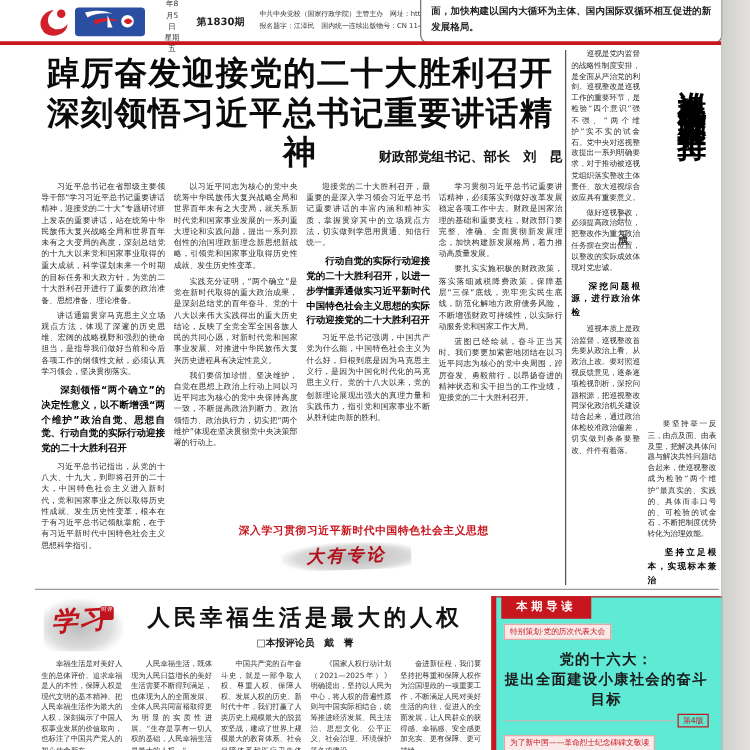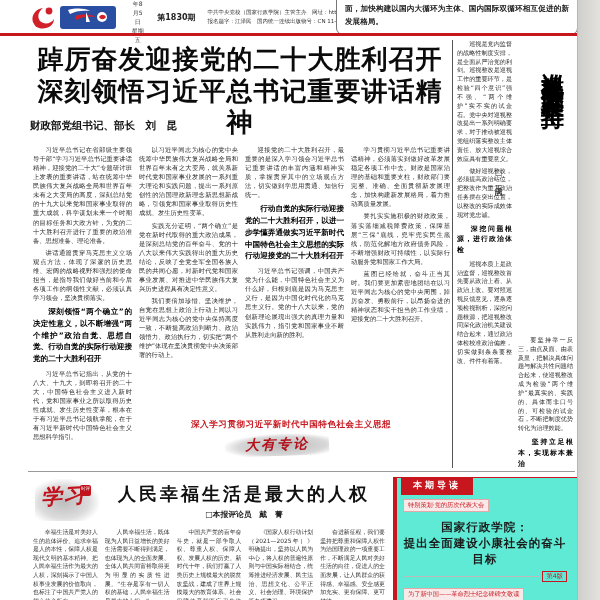--- a/index.html
+++ b/index.html
@@ -14,21 +14,21 @@
   .mast-date{font-size:6px;line-height:1.5;color:#333;text-align:center;}
   .mast-issue{font-size:8px;font-weight:bold;color:#222;margin:10px 2px;white-space:nowrap;}
   .mast-pub{font-size:5.5px;line-height:1.6;color:#333;white-space:nowrap;}
   .quote-box{position:absolute;left:336px;top:-11px;width:224px;border:1px solid #777;border-radius:7px;
         padding:12px 8px 5px 8px;font-family:"DejaVu Serif","Liberation Serif",serif;
         font-size:7.6px;font-weight:bold;line-height:1.75;color:#222;background:#fff;text-align:justify;}
   .red-rule{position:absolute;left:0;top:33px;width:577px;height:3px;background:#c8161e;}
   
   .main-headline{position:absolute;left:30px;top:44px;width:420px;text-align:center;
         font-weight:900;font-size:26px;line-height:1.22;letter-spacing:1px;color:#0b0b0b;}
-  .main-byline{position:absolute;left:30px;top:119px;width:420px;text-align:left;
+  .main-byline{position:absolute;left:30px;top:119px;width:420px;text-align:right;
         font-family:"DejaVu Serif","Liberation Serif",serif;font-weight:bold;font-size:10.5px;color:#111;}
   .main-cols{position:absolute;left:33px;top:145px;width:417px;display:flex;gap:7px;}
   .mcol{flex:1;overflow:hidden;font-size:6.3px;line-height:1.44;text-align:justify;color:#2b2b2b;}
   .mcol.tall{height:322px;} .mcol.short{height:272px;}
   .mcol p{margin:0 0 3px 0;text-indent:2em;}
   .sub-bold{font-weight:bold;font-size:7.6px;line-height:1.55;color:#000;text-indent:2em;margin:4px 0;}
   .banner{position:absolute;left:191px;top:419px;width:172px;height:48px;text-align:center;}
   .banner-line{font-size:8.6px;font-weight:bold;color:#c8161e;letter-spacing:0.5px;white-space:nowrap;}
   .banner-logo{display:inline-block;margin-top:3px;padding:2px 20px;
         background:radial-gradient(ellipse at 55% 55%,#b9b9b9 0%,#d8d8d8 55%,rgba(216,216,216,0) 75%);
@@ -191,21 +191,21 @@
           <p>奋进新征程，我们要坚持把尊重和保障人权作为治国理政的一项重要工作，不断满足人民对美好生活的向往，促进人的全面发展，让人民群众的获得感、幸福感、安全感更加充实、更有保障、更可持续。</p>
         </div>
     </div>
   </div>
 
   <div class="digest">
     <div class="digest-tab">本期导读</div>
     <div class="digest-body">
       <div>
         <span class="d-label">特别策划·党的历次代表大会</span>
-        <div class="d-title">国家行政学院：</div>
+        <div class="d-title">党的十六大：</div>
         <div class="d-title">提出全面建设小康社会的奋斗目标</div>
         <div class="d-refrow">
           <span class="d-refline"></span>
           <span class="d-pageref">第4版</span>
         </div>
       </div>
       <div>
         <span class="d-label">为了新中国——革命烈士纪念碑碑文敬读</span>
         
       </div>

